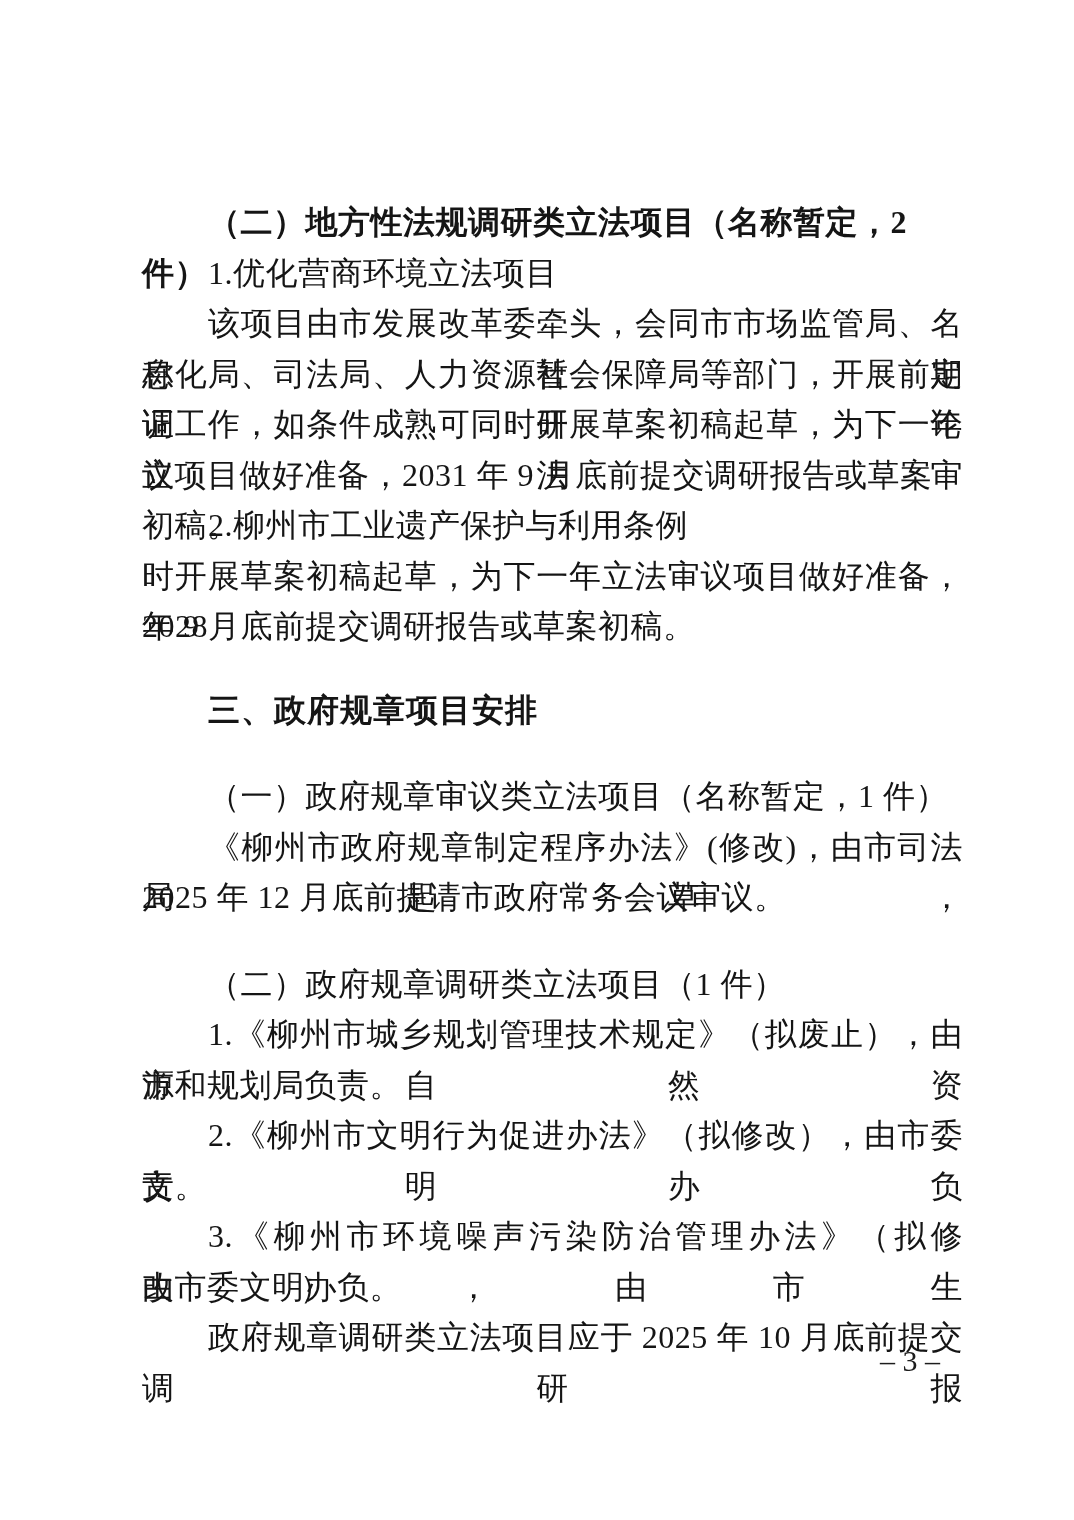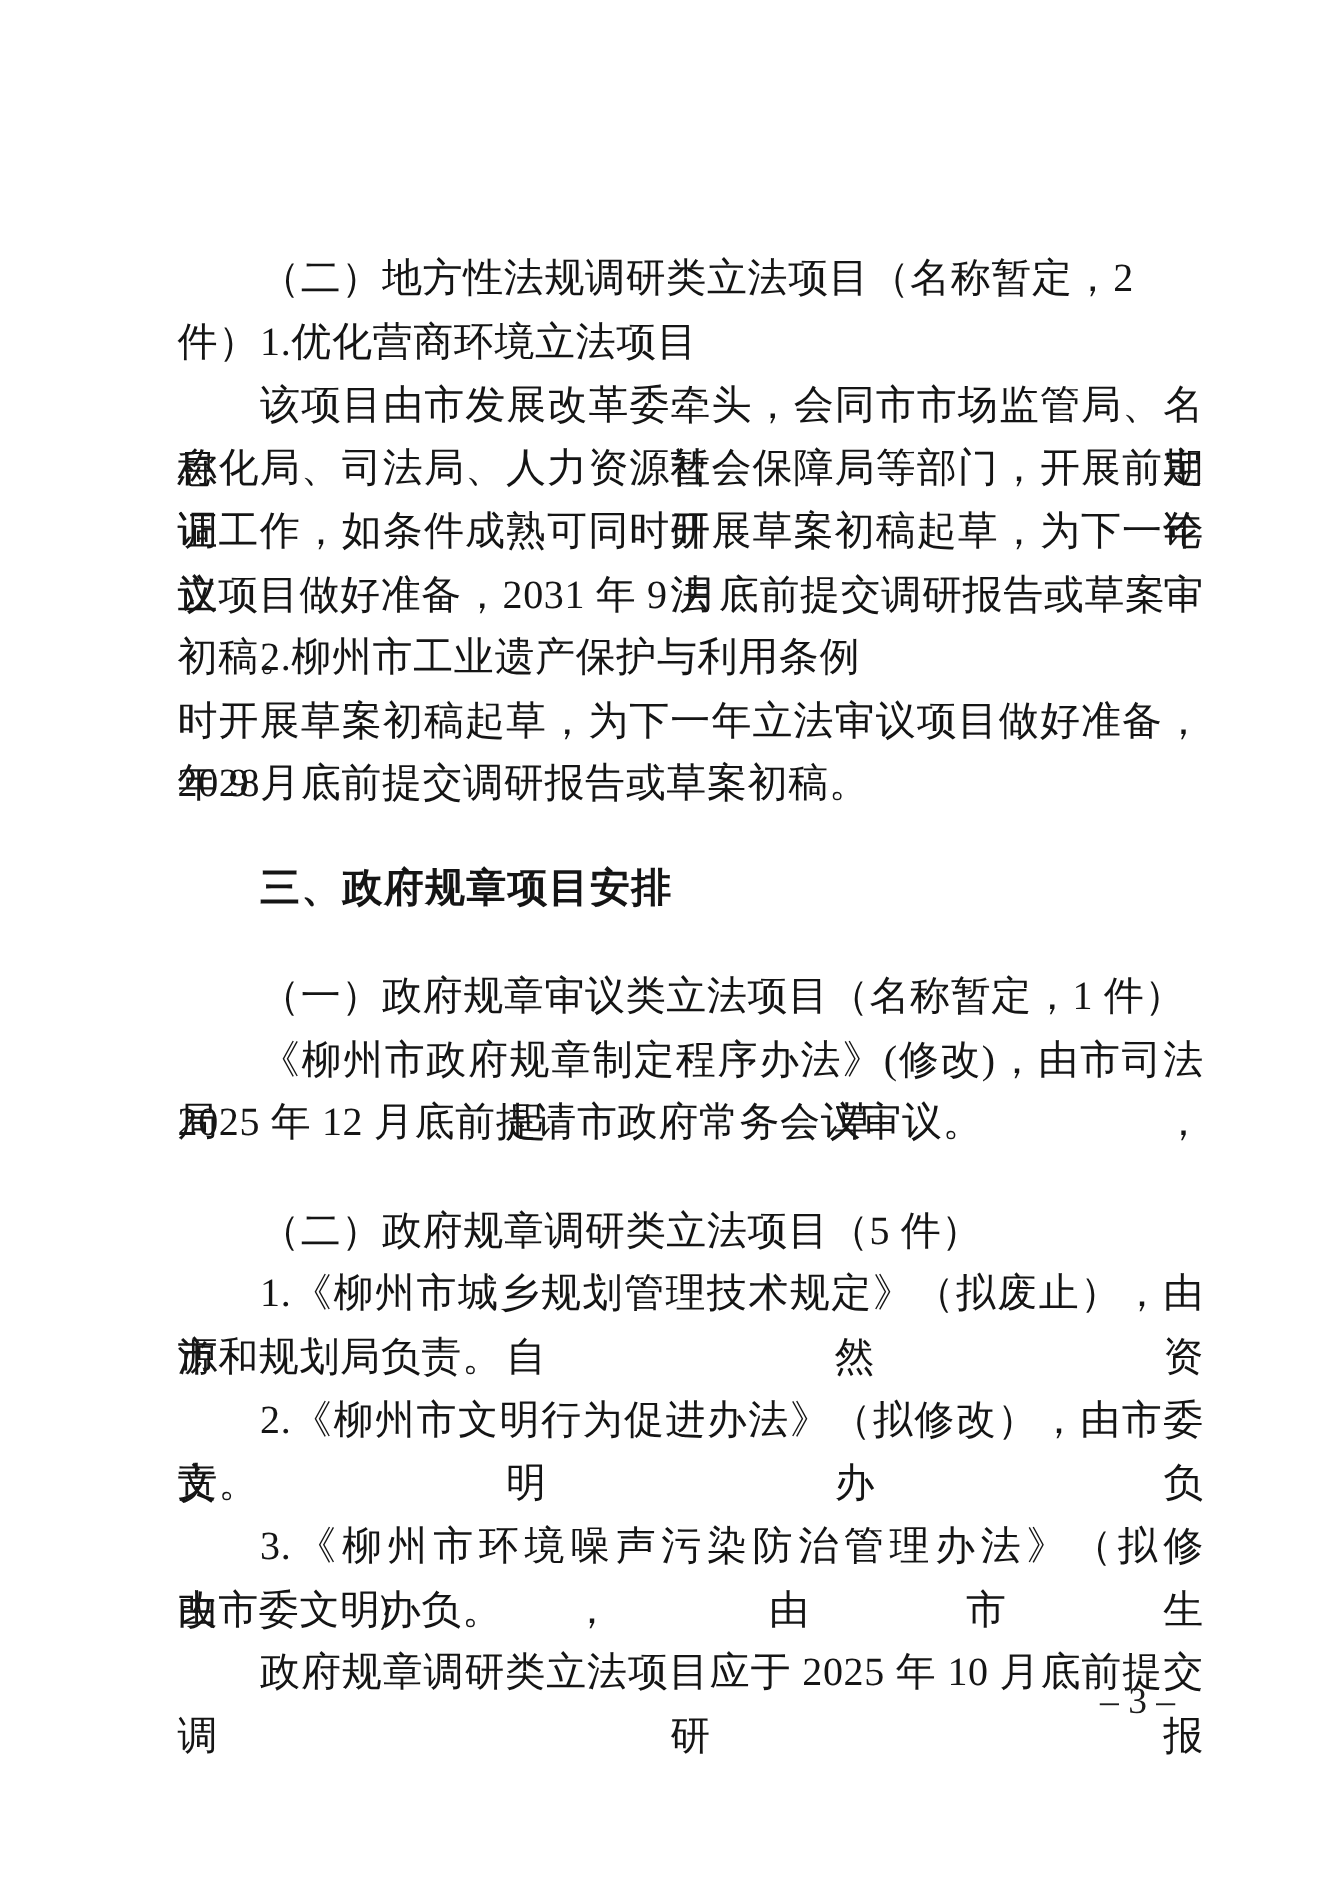--- a/index.html
+++ b/index.html
@@ -42,21 +42,21 @@
   }
   .style-body {
     font-weight: 400;
   }
   
   .style-kai {
     font-weight: 400;
     margin-top: 36px;
   }
   .style-kai-bold {
-    font-weight: 400;
+    font-weight: 700;
   }
   
   .style-hei {
     font-family: "Liberation Sans", "DejaVu Sans", sans-serif;
     font-weight: 700;
     letter-spacing: 1px;
     margin-top: 33px;
   }
   .page-number {
     position: absolute;
@@ -80,21 +80,21 @@
       <div class="line style-body justify">息化局、司法局、人力资源社会保障局等部门，开展前期调研论</div>
       <div class="line style-body justify">证工作，如条件成熟可同时开展草案初稿起草，为下一年立法审</div>
       <div class="line style-body">议项目做好准备，2031 年 9 月底前提交调研报告或草案初稿。</div>
       <div class="line style-body indent">2.柳州市工业遗产保护与利用条例</div>
       <div class="line style-body justify">时开展草案初稿起草，为下一年立法审议项目做好准备，2028</div>
       <div class="line style-body">年 9 月底前提交调研报告或草案初稿。</div>
       <div class="line style-hei indent">三、政府规章项目安排</div>
       <div class="line style-kai indent">（一）政府规章审议类立法项目（名称暂定，1 件）</div>
       <div class="line style-body indent justify">《柳州市政府规章制定程序办法》(修改)，由市司法局起草，</div>
       <div class="line style-body">2025 年 12 月底前提请市政府常务会议审议。</div>
-      <div class="line style-kai indent">（二）政府规章调研类立法项目（5 件）</div>
+      <div class="line style-kai indent">（二）政府规章调研类立法项目（1 件）</div>
       <div class="line style-body indent justify">1.《柳州市城乡规划管理技术规定》（拟废止），由市自然资</div>
       <div class="line style-body">源和规划局负责。</div>
       <div class="line style-body indent justify">2.《柳州市文明行为促进办法》（拟修改），由市委文明办负</div>
       <div class="line style-body">责。</div>
       <div class="line style-body indent justify">3.《柳州市环境噪声污染防治管理办法》（拟修改），由市生</div>
       <div class="line style-body">由市委文明办负。</div>
       <div class="line style-body indent justify">政府规章调研类立法项目应于 2025 年 10 月底前提交调研报</div>
     </div>
   <div class="page-number">– 3 –</div>
 </div>

